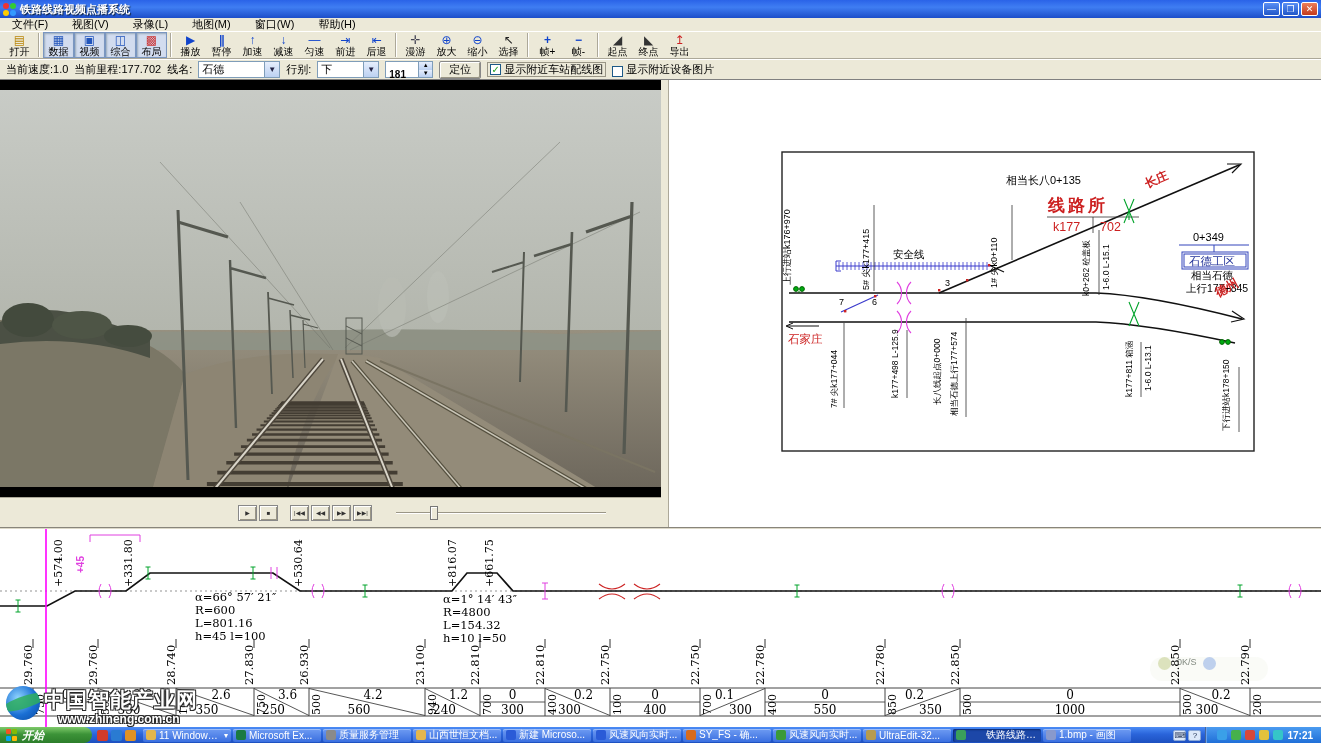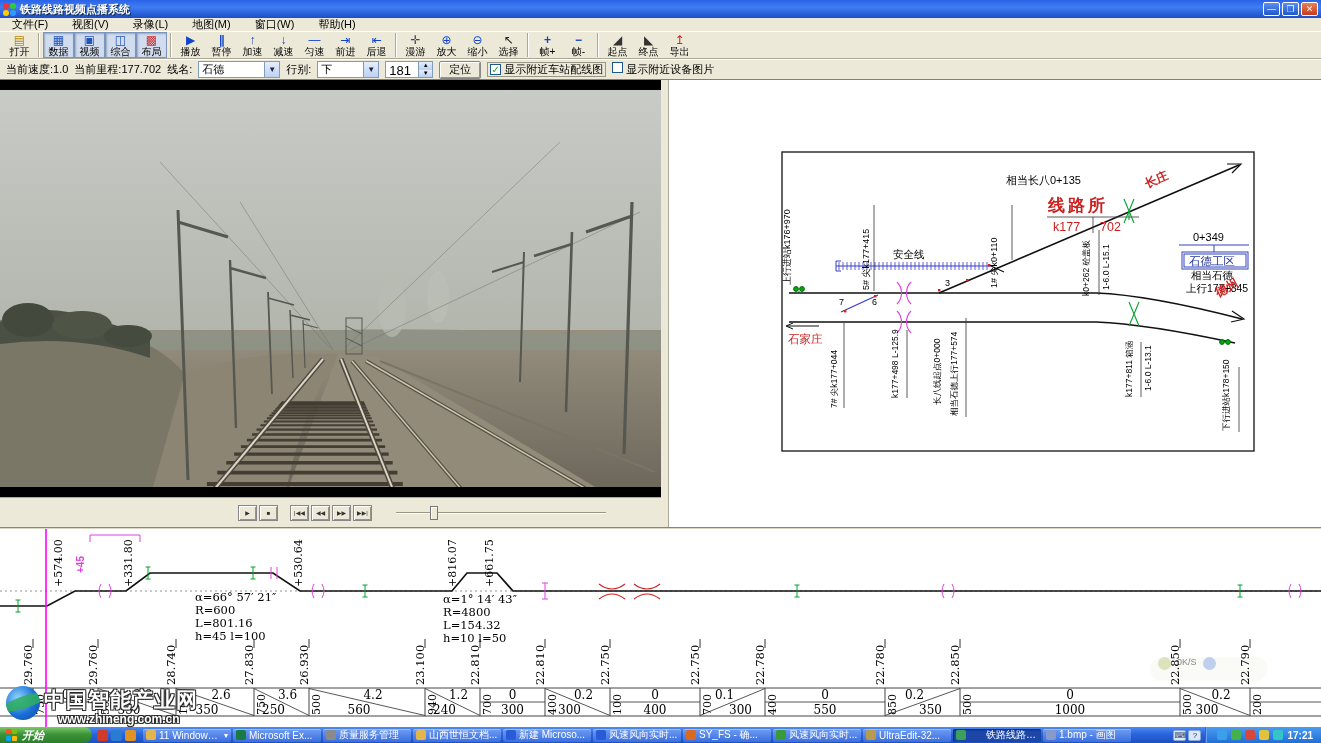--- a/index.html
+++ b/index.html
@@ -37,26 +37,26 @@
   
   #parambar { position:absolute; left:0; top:59px; width:1321px; height:21px; background:#ece9d8;
     border-top:1px solid #fff; border-bottom:1px solid #808080; display:flex; align-items:center; font-size:11px; gap:6px; padding-left:6px; }
   .pm-label { white-space:nowrap; }
   .combo { background:#fff; border:1px solid #7f9db9; height:17px; display:flex; align-items:center; }
   .combo .cv { flex:1 1 auto; padding:0 3px; font-size:11px; }
   .combo .cb { width:15px; height:15px; background:linear-gradient(180deg,#e6eefc,#bcd1f2); border-left:1px solid #7f9db9;
     font-size:8px; text-align:center; line-height:15px; color:#224; cursor:pointer; }
   #combo-line { width:82px; } #combo-dir { width:62px; }
   .spinner { width:48px; height:17px; background:#fff; border:1px solid #7f9db9; display:flex; }
-  .spinner .sv { flex:1; font-size:13px; padding:1px 3px; }
+  .spinner .sv { flex:1; font-size:10px; padding:7px 3px;font-weight:bold; }
   .spin-btns { width:14px; display:flex; flex-direction:column; border-left:1px solid #7f9db9; }
   .spin-btns div { flex:1; font-size:6px; line-height:7px; text-align:center; background:linear-gradient(180deg,#e6eefc,#bcd1f2); cursor:pointer; }
   .xp-btn { height:18px; padding:0 9px; font-size:11px; background:#ece9d8;
     border:1px solid #888; border-radius:2px; box-shadow:inset 1px 1px 0 #fff, inset -1px -1px 0 #9a9686; cursor:pointer; }
-  .cb-wrap { display:flex; align-items:flex-start; gap:3px; white-space:nowrap; }
+  .cb-wrap { display:flex; align-items:flex-end; gap:3px; white-space:nowrap; }
   .cbx { width:11px; height:11px; background:#fff; border:1px solid #1d5987; display:inline-block;
     font-size:10px; line-height:10px; text-align:center; color:#21a121; font-weight:bold; cursor:pointer; }
   .frame-box { border:1px solid #9a9686; padding:0 2px; height:15px; display:flex; align-items:center; }
 
   
   #main { position:absolute; left:0; top:80px; width:1321px; height:447px; background:#ece9d8; }
   #video-panel { position:absolute; left:0; top:0; width:661px; height:447px; background:#000; }
   #video-scene { position:absolute; left:0; top:2px; width:661px; height:415px; }
   #video-controls { position:absolute; left:0; bottom:0; width:661px; height:30px; background:#ece9d8;
     border-top:1px solid #aca899; display:flex; align-items:center; }

